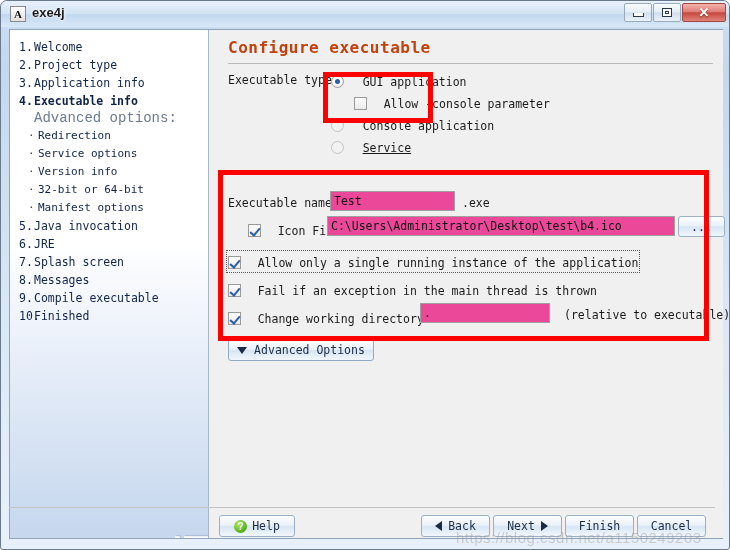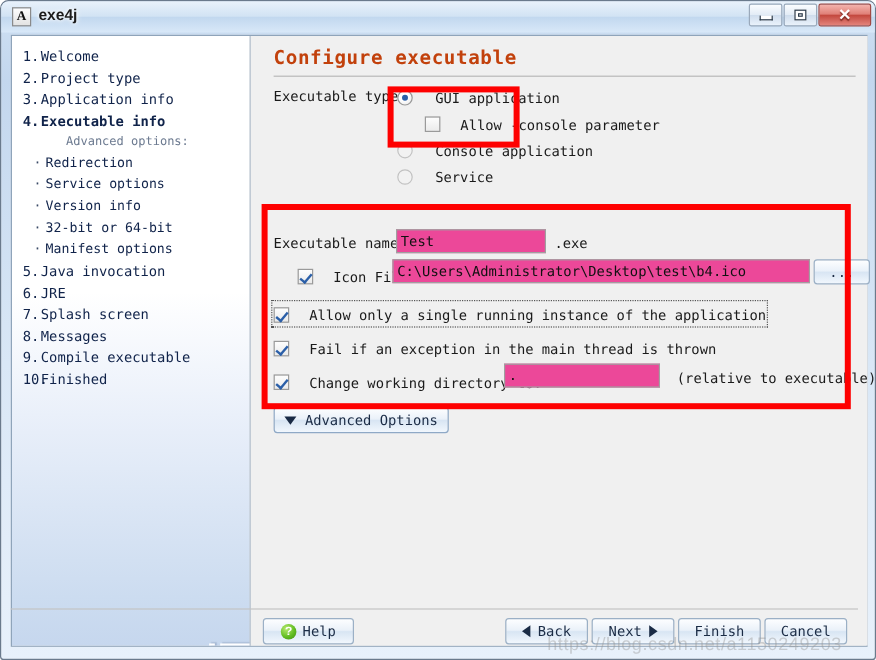--- a/index.html
+++ b/index.html
@@ -138,25 +138,26 @@
   }
   .step .num {
     display: inline-block;
     width: 24px;
     text-align: left;
     padding-left: 9px;
     box-sizing: border-box;
   }
   .step.active { font-weight: bold; }
   .sub-head {
-    font-size: 10px;
+    font-size: 14px;
     color: #6c7a90;
-    padding-left: 45px;
+    padding-left: 24px;
     line-height: 17px;
     white-space: nowrap;
+    font-family: Liberation Mono, monospace;
   }
   .sub-item {
     font-size: 11px;
     color: #10234a;
     padding-left: 18px;
     line-height: 18px;
     white-space: nowrap;
   }
   .sub-item .dot {
     display: inline-block;
@@ -457,21 +458,21 @@
         <span class="lbl" style="margin-left:7px;">Allow -console parameter</span>
       </div>
 
       <div class="row" style="left:122px; top:85px;">
         <span class="radio dim"></span>
         <span class="lbl" style="margin-left:9px;">Console application</span>
       </div>
 
       <div class="row" style="left:122px; top:107px;">
         <span class="radio dim"></span>
-        <span class="lbl" style="margin-left:9px;">Service</span>
+        <span class="lbl" style="margin-left:9px;text-decoration:underline;">Service</span>
       </div>
 
       <div class="row lbl" style="left:19px; top:166px;">Executable name:</div>
       <input class="tinput" style="position: absolute; left: 121px; top: 161px; width: 125px; height: 20px;" value="Test">
       <div class="row lbl" style="left:253px; top:166px;">.exe</div>
 
       <div class="row" style="left:19px; top:190px;margin-left:20px;">
         <span class="chk on"></span>
         <span class="lbl" style="margin-left:7px;">Icon File:</span>
       </div>

